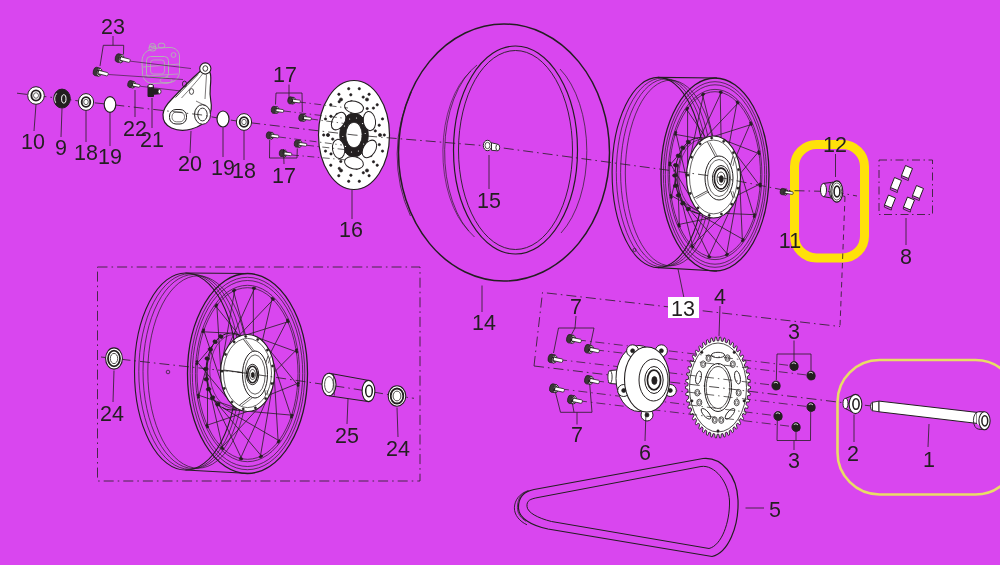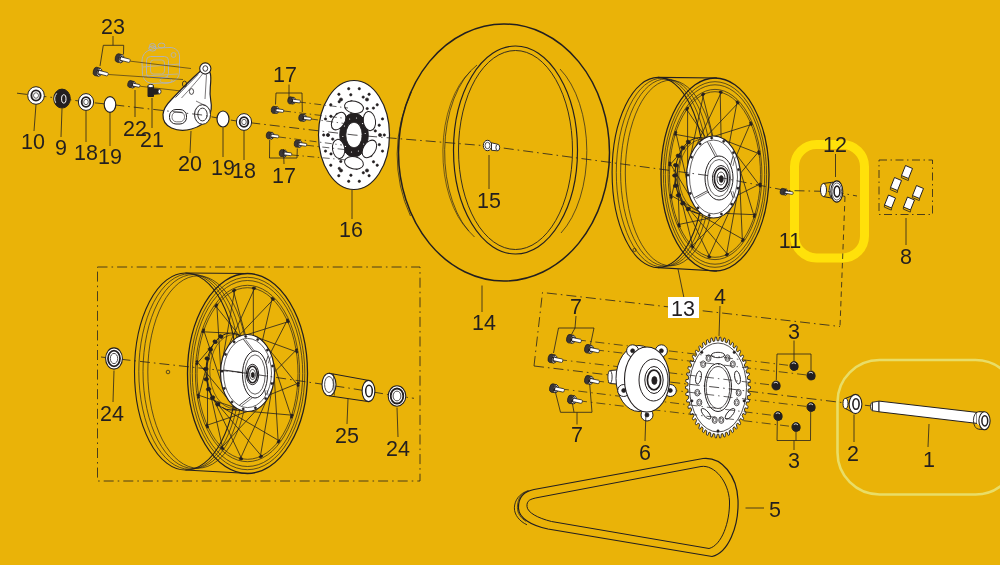--- a/index.html
+++ b/index.html
@@ -1,16 +1,16 @@
 <!DOCTYPE html>
 <html><head>
 <meta charset="utf-8">
 <style>
   html, body { margin: 0; padding: 0; background: #ffffff; }
-  .stage { position: relative; width: 1000px; height: 565px; background: #eab308; overflow: hidden; }
+  .stage { position: relative; width: 1000px; height: 565px; background: #d946ef; overflow: hidden; }
   svg { display: block; }
   .callout {
     font-family: "Liberation Sans", sans-serif;
     font-size: 21.5px;
     fill: #231f20;
     text-anchor: middle;
   }
   .q0 { stroke:#ffe10a; stroke-width:9; fill:none }
   .q1 { stroke:#e9dd66; stroke-width:2.6; fill:none }
   .q2 { stroke:#b2b2b2; stroke-width:1; fill:none }

